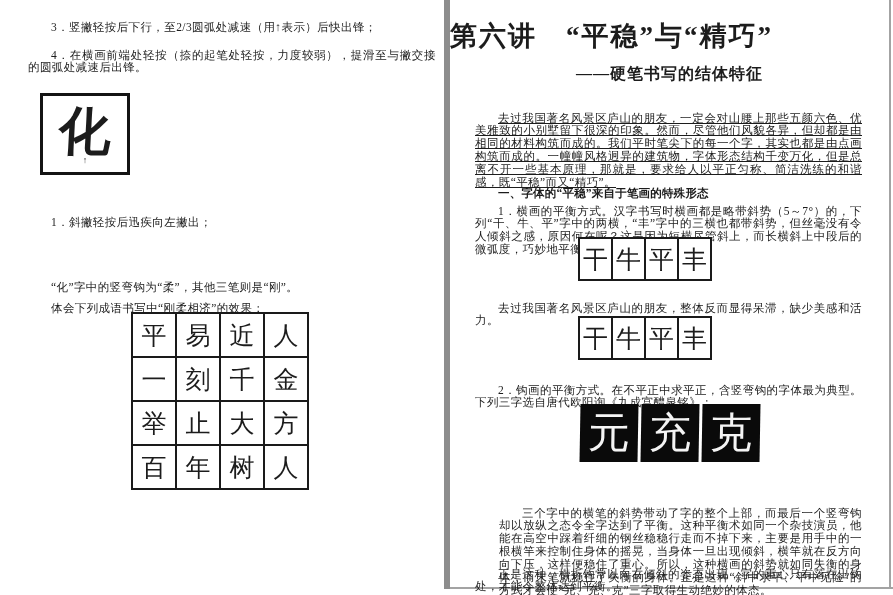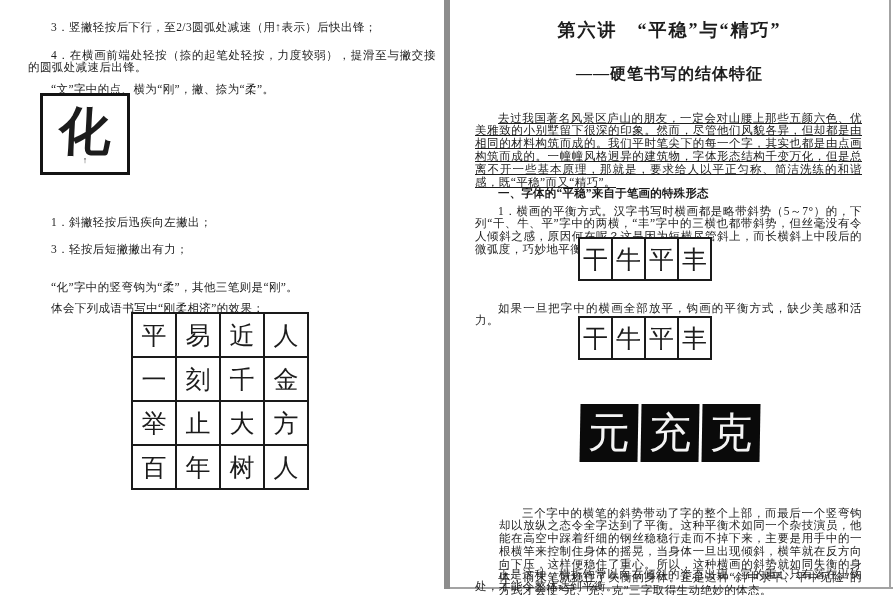--- a/index.html
+++ b/index.html
@@ -25,21 +25,21 @@
            display:flex;align-items:center;justify-content:center;flex-direction:column;}
   .hua-char{font-size:52px;line-height:1;font-weight:bold;transform:skewX(-3deg);}
   .stroke-arrow{font-size:9px;line-height:4px;color:#333;}
 
   
   .grid4{position:absolute;left:131px;top:312px;border-collapse:collapse;}
   .grid4 td{width:42px;height:42px;border:2px solid #1a1a1a;text-align:center;vertical-align:middle;
             font-size:25px;padding:0;}
 
   
-  .title{position:absolute;left:0;right:0;top:18px;text-align:center;font-size:18px;
+  .title{position:absolute;left:0;right:0;top:18px;font-size:27px;
          font-weight:bold;letter-spacing:2px;}
   .subtitle{position:absolute;left:0;right:0;top:64px;text-align:center;font-size:16px;
             font-weight:bold;letter-spacing:1px;}
   .heading-bold{font-family:Liberation Serif, serif;font-weight:bold;
                 letter-spacing:0.2px;}
 
   
   .char-row{position:absolute;left:128px;display:flex;}
   .char-cell{width:31px;height:40px;border:2px solid #1a1a1a;display:flex;align-items:center;
              justify-content:center;font-size:25px;background:#fff;}
@@ -51,29 +51,27 @@
               align-items:center;justify-content:center;font-size:42px;transform:skewX(-1deg);}
 </style>
 </head>
 <body>
 
 <div class="spread">
 
   <div class="page page-left">
     <p class="para pl-text" style="top:9px;">3．竖撇轻按后下行，至2/3圆弧处减速（用↑表示）后快出锋；</p>
     <p class="para pl-text" style="top:37px;">4．在横画前端处轻按（捺的起笔处轻按，力度较弱），提滑至与撇交接的圆弧处减速后出锋。</p>
-    <p class="para pl-text" style="top:71px;">“文”字中的点、横为“刚”，撇、捺为“柔”。</p>
 
     <div class="hua-box">
       <span class="hua-char">化</span>
       <span class="stroke-arrow">↑</span>
     </div>
 
     <p class="para pl-text" style="top:188px;margin-top:28px;">1．斜撇轻按后迅疾向左撇出；</p>
-    <p class="para pl-text" style="top:231px;">3．轻按后短撇撇出有力；</p>
     <p class="para pl-text" style="top:290px;">体会下列成语书写中“刚柔相济”的效果：</p>
     <p class="para pl-text" style="top:269px;">“化”字中的竖弯钩为“柔”，其他三笔则是“刚”。</p>
 
     <table class="grid4">
       <tbody>
           <tr>
         <td>平</td>
         <td>易</td>
         <td>近</td>
         <td>人</td>
@@ -112,29 +110,30 @@
     <p class="para pr-text heading-bold" style="top:175px;">一、字体的“平稳”来自于笔画的特殊形态</p>
     <p class="para pr-text" style="top:193px;">1．横画的平衡方式。汉字书写时横画都是略带斜势（5～7°）的，下列“干、牛、平”字中的两横，“丰”字中的三横也都带斜势，但丝毫没有令人倾斜之感，原因何在呢？这是因为短横尽管斜上，而长横斜上中段后的微弧度，巧妙地平衡了整体。</p>
 
     <div class="char-row" style="top:237px;">
       <div class="char-cell">干</div>
       <div class="char-cell">牛</div>
       <div class="char-cell">平</div>
       <div class="char-cell">丰</div>
     </div>
 
-    <p class="para pr-text" style="top:290px;">如果一旦把字中的横画全部放平，钩画的平衡方式，缺少美感和活力。</p>
+    <p class="para pr-text" style="top:290px;">去过我国著名风景区庐山的朋友，整体反而显得呆滞，缺少美感和活力。</p>
 
     <div class="char-row" style="top:316px;">
       <div class="char-cell">干</div>
       <div class="char-cell">牛</div>
       <div class="char-cell">平</div>
       <div class="char-cell">丰</div>
     </div>
 
+    <p class="para pr-text" style="top:372px;">2．钩画的平衡方式。在不平正中求平正，含竖弯钩的字体最为典型。下列三字选自唐代欧阳询《九成宫醴泉铭》：</p>
 
     <div class="black-row" style="top:404px;">
       <div class="black-cell">元</div>
       <div class="black-cell">充</div>
       <div class="black-cell">克</div>
     </div>
 
     <p class="para pr-text" style="top:495px;margin-left:24px;">三个字中的横笔的斜势带动了字的整个上部，而最后一个竖弯钩却以放纵之态令全字达到了平衡。这种平衡术如同一个杂技演员，他能在高空中踩着纤细的钢丝稳稳行走而不掉下来，主要是用手中的一根横竿来控制住身体的摇晃，当身体一旦出现倾斜，横竿就在反方向向下压，这样便稳住了重心。所以，这种横画的斜势就如同失衡的身体，而末笔就稳住了失衡的身体。正是这种“斜中求平、平中见险”的方式才会使“元、充、克”三字取得生动绝妙的体态。</p>
     <p class="para pr-text" style="top:556px;">正是这种，横折钩常以向右倾斜的姿态出现，字的重心只有落在出钩处，才能令整体达到平衡。</p>
   </div>

